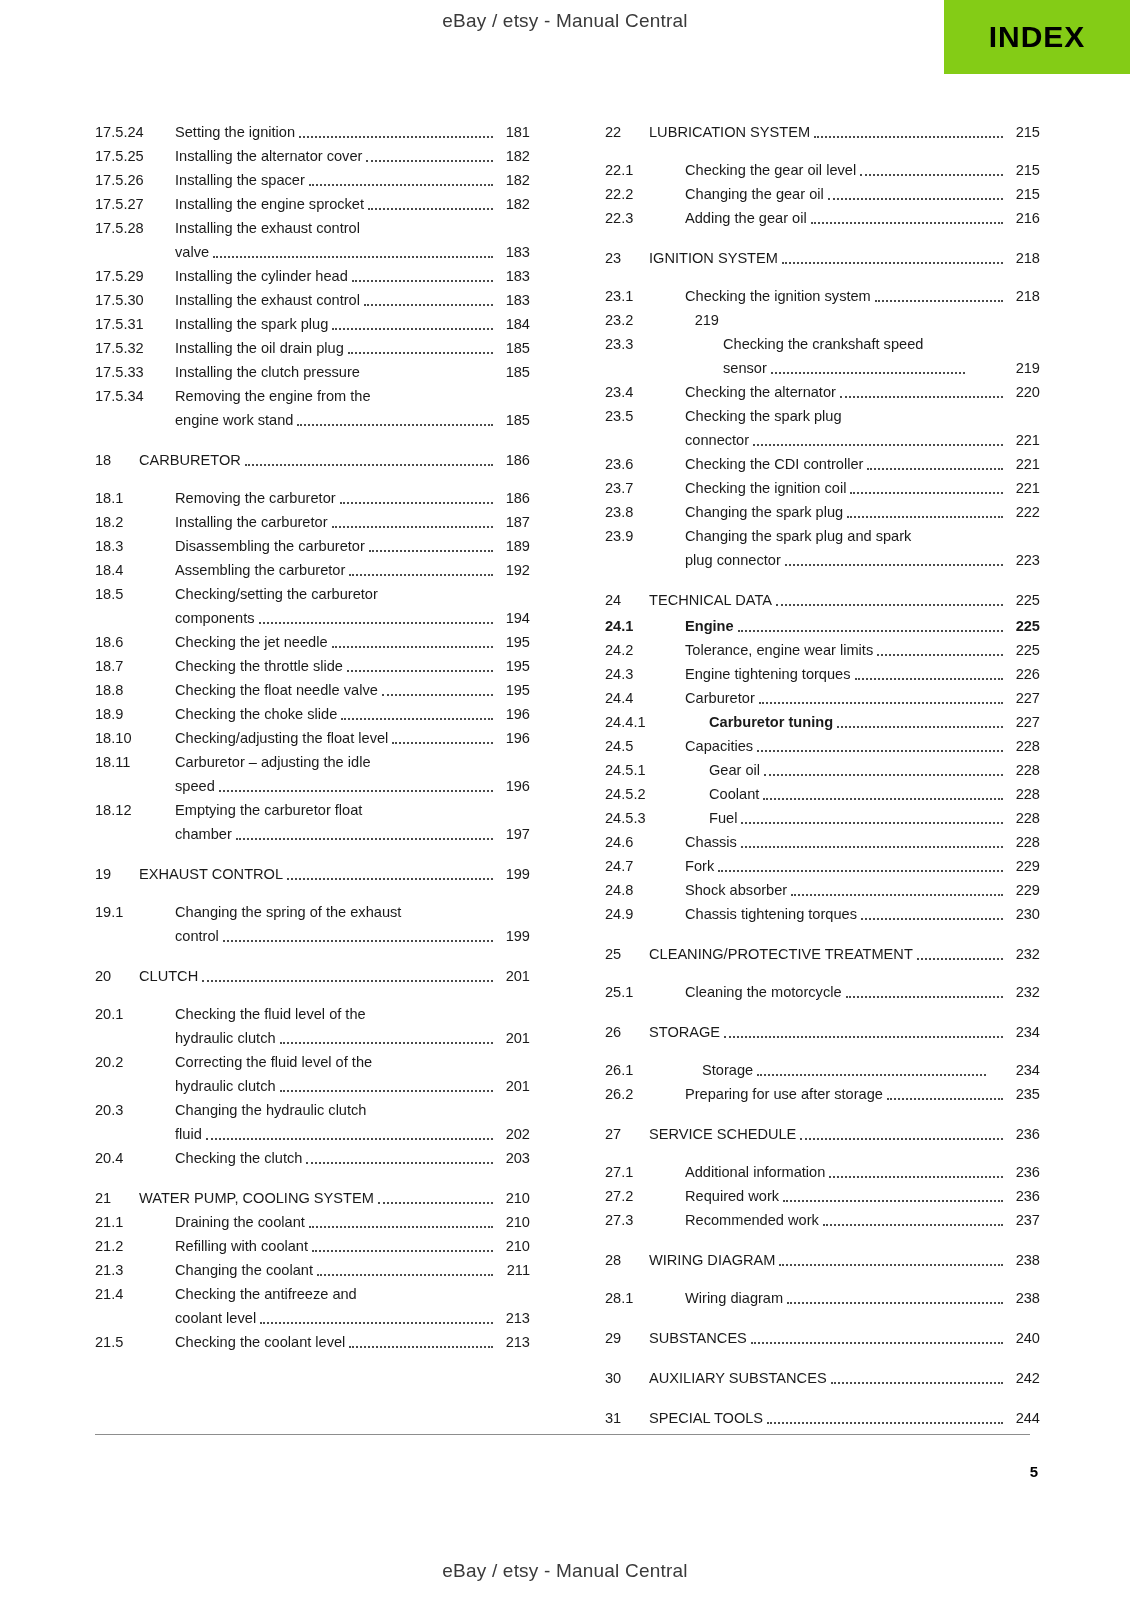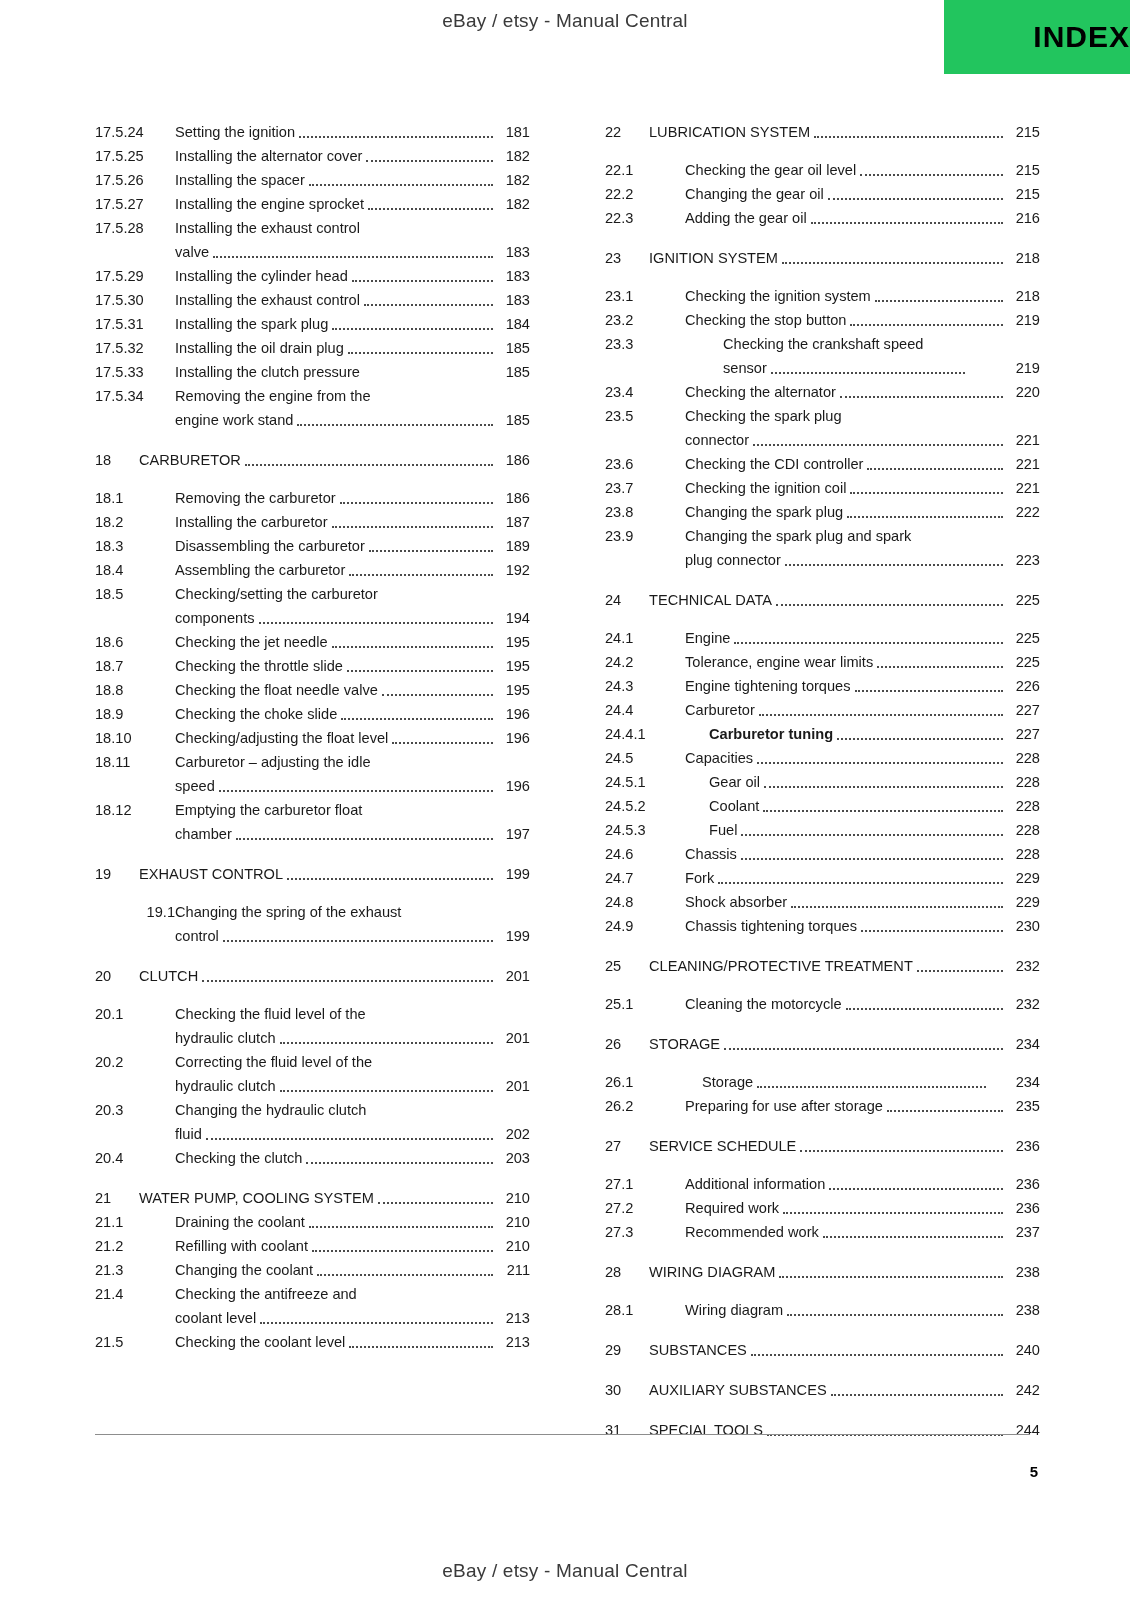--- a/index.html
+++ b/index.html
@@ -31,24 +31,24 @@
     font-size: 19px;
     color: #3a3a3a;
     letter-spacing: 0.2px;
   }
   .index-tab {
     position: absolute;
     top: 0;
     right: 0;
     width: 186px;
     height: 74px;
-    background: #22c55e;
+    background: #84cc16;
     display: flex;
     align-items: center;
-    justify-content: flex-end;
+    justify-content: center;
   }
   .index-tab span {
     font-size: 30px;
     font-weight: bold;
     letter-spacing: 1px;
     color: #000;
   }
 
   .columns {
     position: absolute;
@@ -396,21 +396,21 @@
         <div class="num">19</div>
         <div class="body">
           <div class="line">
             <span class="ttl">EXHAUST CONTROL</span>
             <span class="leader"></span>
           </div>
         </div>
         <div class="pg">199</div>
       </div>
       <div class="row lvl2" style="margin-top: 14px; align-items: flex-end;">
-        <div class="num" style="align-self: flex-start; text-align: right;">19.1</div>
+        <div class="num" style="align-self: flex-start;">19.1</div>
         <div class="body">
           <div class="line">
             <span class="ttl">Changing the spring of the exhaust</span>
           </div>
           <div class="line">
             <span class="ttl">control</span>
             <span class="leader"></span>
           </div>
         </div>
         <div class="pg" style="align-self: flex-end;">199</div>
@@ -594,26 +594,20 @@
         <div class="body">
           <div class="line">
             <span class="ttl">Checking the ignition system</span>
             <span class="leader"></span>
           </div>
         </div>
         <div class="pg">218</div>
       </div>
       <div class="row lvl2">
         <div class="num">23.2</div>
-        <div class="body">
-          <div class="line">
-            <span class="ttl">Checking the stop button</span>
-            <span class="leader"></span>
-          </div>
-        </div>
         <div class="pg">219</div>
       </div>
       <div class="row lvl2" style="align-items: flex-end; gap: 38px;">
         <div class="num" style="align-self: flex-start;">23.3</div>
         <div class="body">
           <div class="line">
             <span class="ttl">Checking the crankshaft speed</span>
           </div>
           <div class="line">
             <span class="ttl">sensor</span>
@@ -691,21 +685,21 @@
       <div class="row lvl1">
         <div class="num">24</div>
         <div class="body">
           <div class="line">
             <span class="ttl">TECHNICAL DATA</span>
             <span class="leader"></span>
           </div>
         </div>
         <div class="pg">225</div>
       </div>
-      <div class="row lvl2" style="margin-top: 14px;">
+      <div class="row lvl2" style="margin-top: 2px; font-weight: bold;">
         <div class="num">24.1</div>
         <div class="body">
           <div class="line">
             <span class="ttl">Engine</span>
             <span class="leader"></span>
           </div>
         </div>
         <div class="pg">225</div>
       </div>
       <div class="row lvl2">

